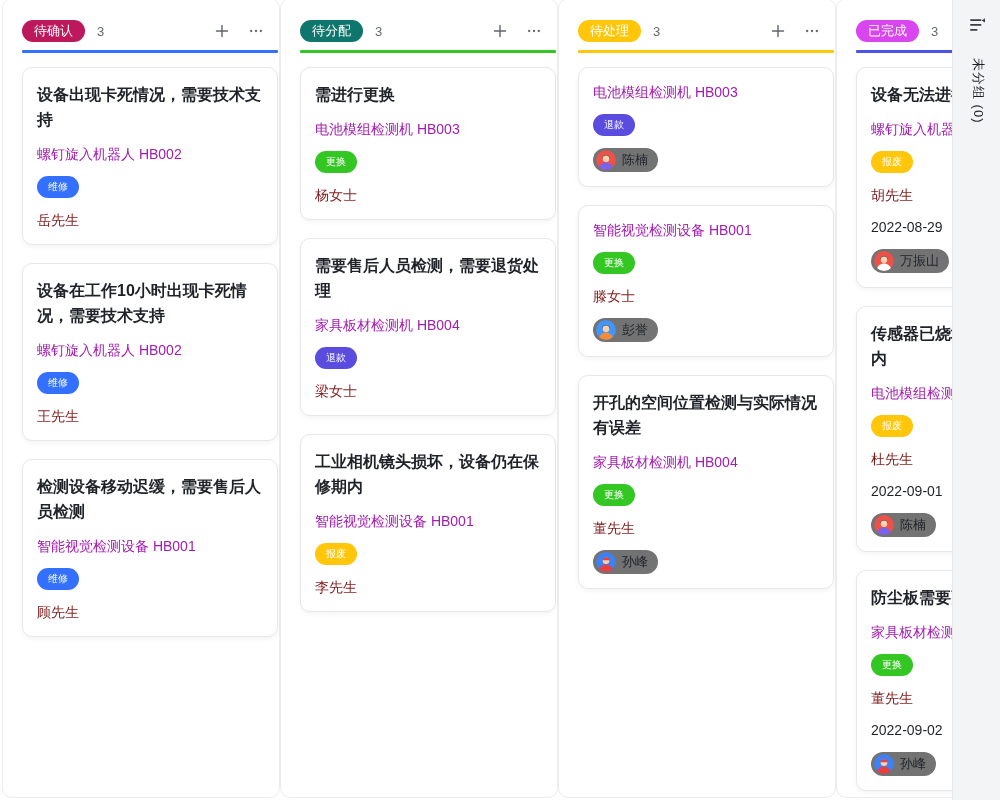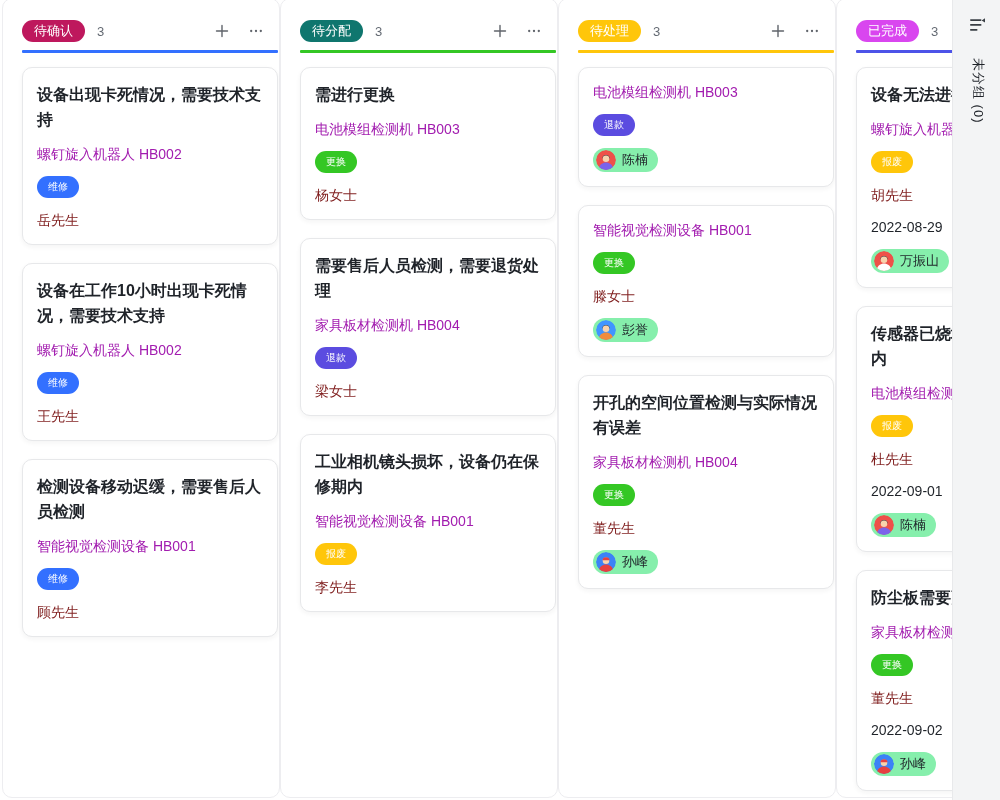--- a/index.html
+++ b/index.html
@@ -34,21 +34,21 @@
     box-shadow:0 2px 5px rgba(31,35,41,.05);
   }
   .card-title{font-size:16px;font-weight:700;line-height:25px;color:#1f2329;margin-bottom:12px;white-space:pre-line;}
   .card-device{font-size:14px;line-height:20px;color:#a21caf;margin-bottom:12px;white-space:nowrap;}
   .tag-row{margin-bottom:12px;line-height:0;}
   .tag{display:inline-block;font-size:10px;line-height:18px;color:#fff;padding:2px 11px;border-radius:11px;white-space:nowrap;}
   .card-contact{font-size:14px;line-height:20px;color:#7f1d1d;}
   .card-date{font-size:14px;line-height:20px;color:#1f2329;margin-top:12px;white-space:nowrap;}
   .chip-row{margin-top:12px;line-height:0;}
   .chip{
-    display:inline-flex;align-items:center;background:#86efac;
+    display:inline-flex;align-items:center;background:#737373;
     border-radius:13px;padding:2px 10px 2px 3px;gap:6px;
   }
   .avatar{width:20px;height:20px;border-radius:50%;overflow:hidden;display:block;flex:0 0 20px;}
   .avatar svg{display:block;}
   .chip-name{font-size:13px;line-height:16px;color:#1f2329;white-space:nowrap;}
   .side{
     position:absolute;top:0;right:0;width:48px;height:800px;z-index:5;
     background:#f3f4f5;border-left:1px solid #e8e9eb;box-sizing:border-box;
   }
   .side .panel-icon{display:flex;justify-content:center;margin-top:16px;cursor:pointer;}

